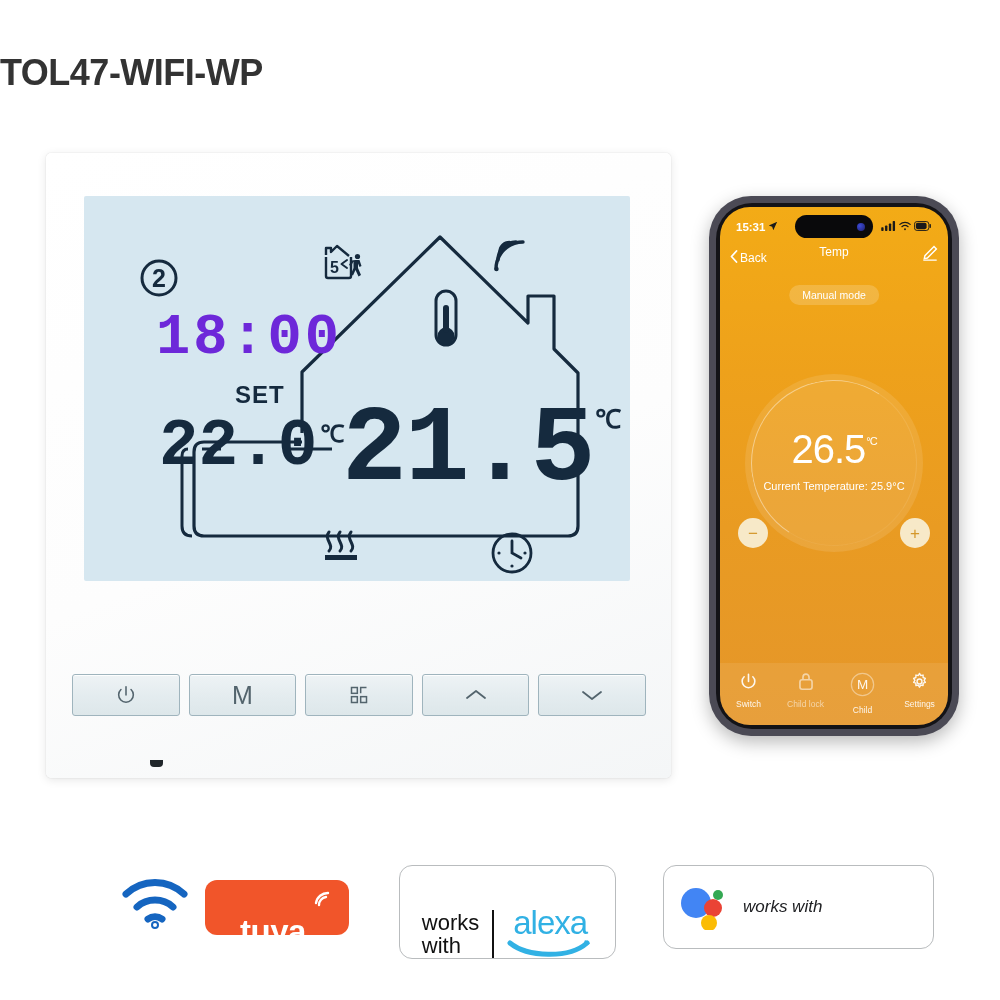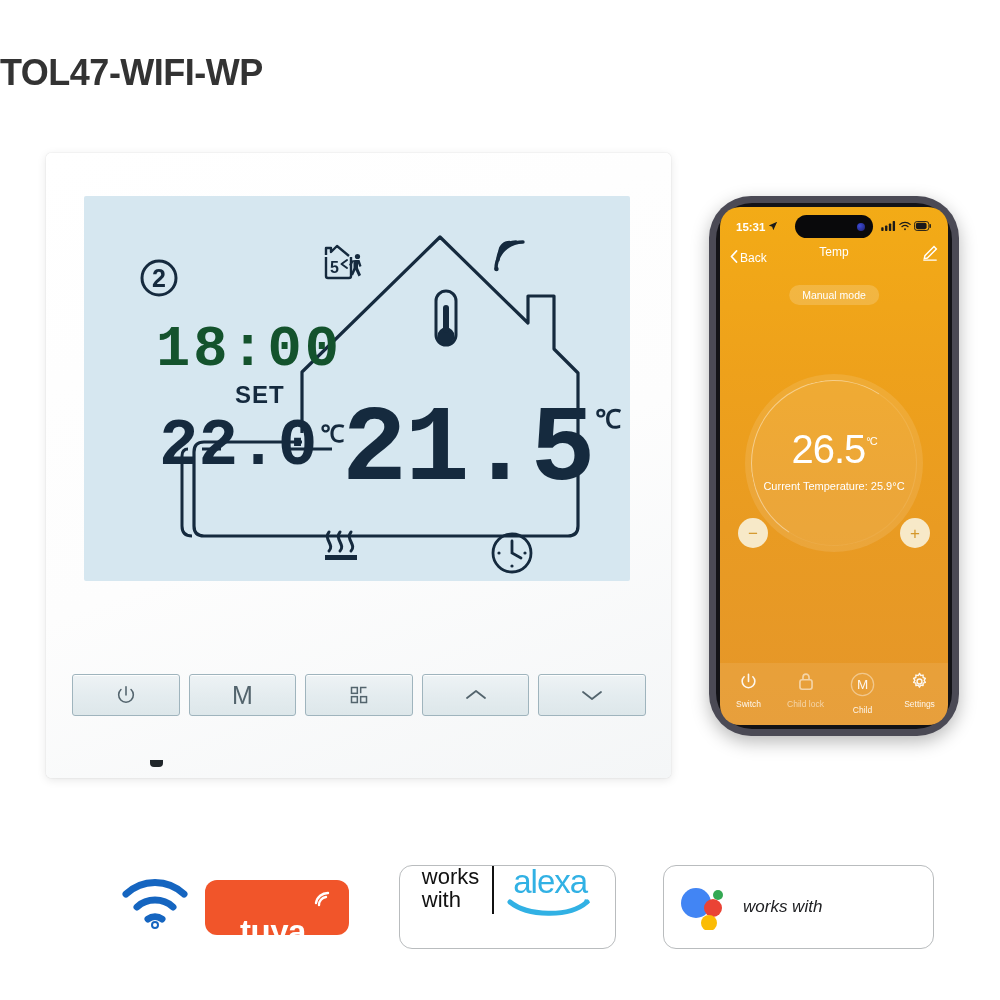--- a/index.html
+++ b/index.html
@@ -66,21 +66,21 @@
     border-radius: 42px;
     padding: 7px;
     box-shadow: 0 6px 18px rgba(0,0,0,.28);
   }
   #phone-inner {
     position: relative; width: 100%; height: 100%;
     background: #131317; border-radius: 36px; padding: 4px;
   }
   #screen {
     position: relative; width: 100%; height: 100%;
-    border-radius: 20px; overflow: hidden;
+    border-radius: 30px; overflow: hidden;
     background: linear-gradient(180deg,#f3ab16 0%, #eea11b 32%, #e99b22 62%, #e5962a 100%);
     color: #fff;
   }
   #island {
     position: absolute; top: 8px; left: 50%; transform: translateX(-50%);
     width: 78px; height: 23px; background: #09090b; border-radius: 13px; z-index: 5;
   }
   #island-dot {
     position: absolute; right: 8px; top: 50%; transform: translateY(-50%);
     width: 8px; height: 8px; border-radius: 50%;
@@ -168,23 +168,23 @@
     border-radius: 12px;
     display: flex; align-items: center; justify-content: center;
   }
   #tuya-word {
     color: #fff; font-size: 33px; font-weight: 700;
     letter-spacing: -0.5px; line-height: 1; position: relative; left: -4px; margin-top: 48px;
   }
   #tuya-sig { position: absolute; right: 17px; top: 11px; }
   #badge-alexa {
     position: absolute; left: 399px; top: 3px;
-    width: 217px; height: 84px;
+    width: 217px; height: 94px;
     background: #fff; border: 1.6px solid #b9bcbe; border-radius: 13px;
-    display: flex; align-items: flex-start; justify-content: center; gap: 13px;
+    display: flex; align-items: flex-end; justify-content: center; gap: 13px;
   }
   .works-2l { font-size: 22px; line-height: 1.04; color: #111; text-align: left; }
   #alexa-div { width: 2px; height: 48px; background: #111; }
   #alexa-mark { display: flex; flex-direction: column; align-items: center; }
   #alexa-word { font-size: 33px; color: #31b1e4; line-height: .95; letter-spacing: -1px; }
   #badge-google {
     position: absolute; left: 663px; top: 3px;
     width: 271px; height: 84px;
     background: #fff; border: 1.6px solid #b9bcbe; border-radius: 13px;
     display: flex; align-items: center; padding-left: 16px; gap: 13px; font-style: italic;
@@ -256,21 +256,21 @@
         <g transform="translate(408,337)">
           <circle cx="20" cy="20" r="19" fill="none" stroke="#152a3e" stroke-width="2.8"></circle>
           <path d="M20 8 L20 20 L29 25" fill="none" stroke="#152a3e" stroke-width="2.8" stroke-linecap="round"></path>
           <circle cx="7" cy="20" r="1.6" fill="#152a3e"></circle>
           <circle cx="33" cy="20" r="1.6" fill="#152a3e"></circle>
           <circle cx="20" cy="33" r="1.6" fill="#152a3e"></circle>
         </g>
       </svg>
 
       
-      <div style="position:absolute;left:72px;top:122px;font-size:57px;font-weight:700;color:#14532d;letter-spacing:3px;font-family:'Liberation Mono',monospace;">18:00</div>
+      <div style="position:absolute;left:72px;top:110px;font-size:57px;font-weight:700;color:#6d28d9;letter-spacing:3px;font-family:'Liberation Mono',monospace;">18:00</div>
 
       <div style="position:absolute;left:151px;top:185px;font-size:24px;font-weight:600;color:#152a3e;letter-spacing:1px;">SET</div>
 
       <div style="position:absolute;left:75px;top:218px;display:flex;align-items:flex-start;">
         <span style="font-size:66px;font-weight:700;color:#152a3e;font-family:'Liberation Mono',monospace;line-height:1;">22.0</span>
         <span style="font-size:24px;font-weight:700;color:#152a3e;margin-left:3px;margin-top:2px;">℃</span>
       </div>
 
       <div style="position:absolute;left:258px;top:200px;display:flex;align-items:flex-start;">
         <span style="font-size:108px;font-weight:700;color:#152a3e;font-family:'Liberation Mono',monospace;line-height:1;letter-spacing:-2px;">21.5</span>

